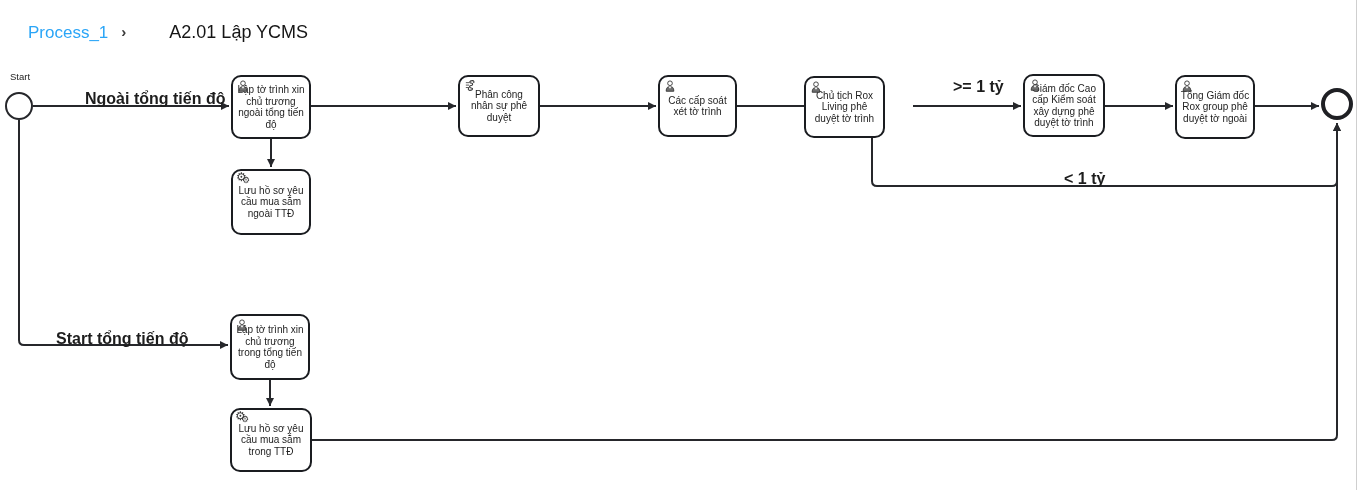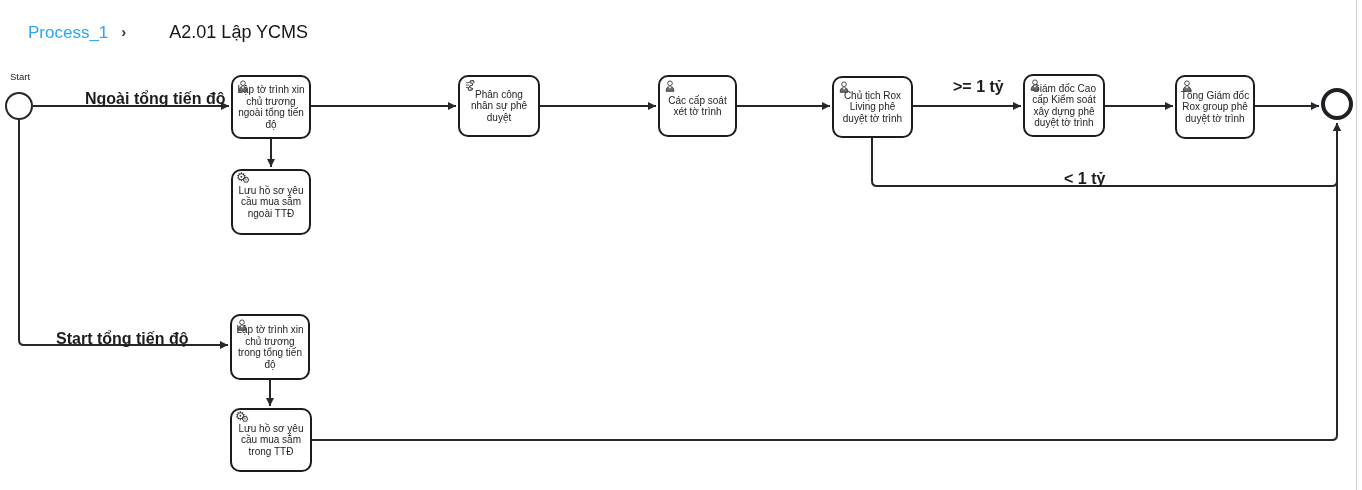--- a/index.html
+++ b/index.html
@@ -115,21 +115,21 @@
       <svg width="13" height="13" viewBox="0 0 16 16" fill="none" stroke="#333" stroke-width="1.3">
           <path d="M11.5 2 C7.5 2 7.5 5 10 5 C12.5 5 12.5 8 10 8 C7.5 8 7.5 11 10 11 C12.5 11 12.5 14 8.5 14 M11.5 2 C13.5 2 14 3.5 13 5 M8.5 14 C6.5 14 6 12.5 7 11"></path>
           <path d="M3.5 4.5 h4 M3.5 7.5 h4 M3.5 10.5 h4" stroke-width="1"></path>
         </svg>
     </span>
     <span class="tlabel">Phân công
 nhân sự phê
 duyệt</span>
   </div>
 
-  <div class="task" style="left:832px;top:76px;width:81px;height:62px">
+  <div class="task" style="left:804px;top:76px;width:81px;height:62px">
     <span class="ticon">
       <svg width="14" height="14" viewBox="0 0 24 24">
           <path d="M5.5 21 C5.5 14.5 8.5 12.8 12 12.8 C15.5 12.8 18.5 14.5 18.5 21 Z" fill="#6f6f6f" stroke="#333" stroke-width="1.5"></path>
           <path d="M9.3 13 L12 16.8 L14.7 13 Z" fill="#fff"></path>
           <circle cx="12" cy="7.3" r="4" fill="#fff" stroke="#333" stroke-width="1.5"></circle>
         </svg>
     </span>
     <span class="tlabel">Chủ tịch Rox
 Living phê
 duyệt tờ trình</span>
@@ -152,21 +152,21 @@
   <div class="task" style="left:1175px;top:75px;width:80px;height:64px">
     <span class="ticon">
       <svg width="14" height="14" viewBox="0 0 24 24">
           <path d="M5.5 21 C5.5 14.5 8.5 12.8 12 12.8 C15.5 12.8 18.5 14.5 18.5 21 Z" fill="#6f6f6f" stroke="#333" stroke-width="1.5"></path>
           <path d="M9.3 13 L12 16.8 L14.7 13 Z" fill="#fff"></path>
           <circle cx="12" cy="7.3" r="4" fill="#fff" stroke="#333" stroke-width="1.5"></circle>
         </svg>
     </span>
     <span class="tlabel">Tổng Giám đốc
 Rox group phê
-duyệt tờ trình</span>
+duyệt tờ ngoài</span>
   </div>
 
   <div class="task" style="left:230px;top:314px;width:80px;height:66px">
     <span class="ticon">
       <svg width="14" height="14" viewBox="0 0 24 24">
           <path d="M5.5 21 C5.5 14.5 8.5 12.8 12 12.8 C15.5 12.8 18.5 14.5 18.5 21 Z" fill="#6f6f6f" stroke="#333" stroke-width="1.5"></path>
           <path d="M9.3 13 L12 16.8 L14.7 13 Z" fill="#fff"></path>
           <circle cx="12" cy="7.3" r="4" fill="#fff" stroke="#333" stroke-width="1.5"></circle>
         </svg>
     </span>

